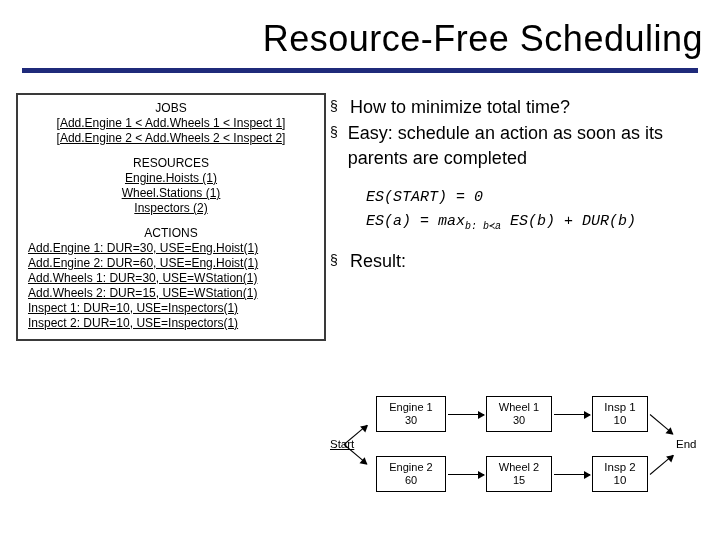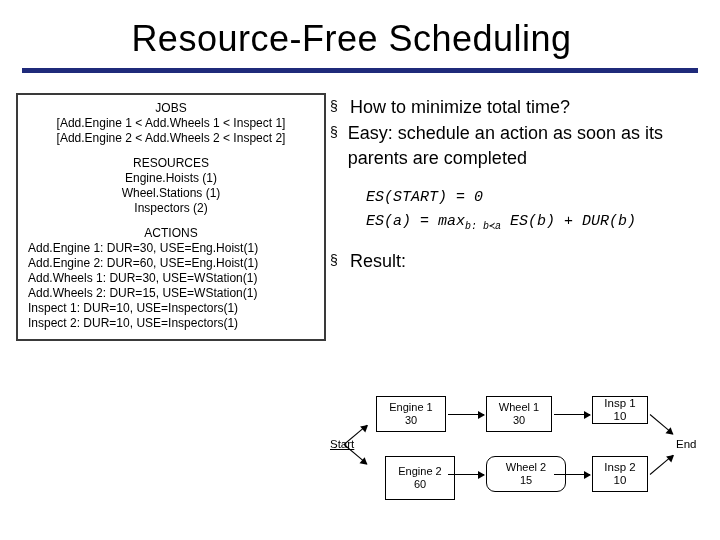--- a/index.html
+++ b/index.html
@@ -7,21 +7,21 @@
     width: 720px;
     height: 540px;
     background: #fff;
     font-family: Arial, Helvetica, sans-serif;
     color: #000;
     position: relative;
     overflow: hidden;
   }
   .title {
     font-size: 36px;
-    text-align: center;
+    text-align: right;
     padding: 18px 17px 8px 0;
     letter-spacing: 0.5px;
   }
   .rule {
     height: 5px;
     background: #1f2a7a;
     margin: 0 22px 14px 22px;
   }
   .content {
     display: flex;
@@ -36,20 +36,21 @@
   .sect:last-child { margin-bottom: 0; }
   .sect-head {
     text-align: center;
     font-size: 12px;
     line-height: 1.25;
   }
   .sect-line {
     text-align: center;
     font-size: 12px;
     line-height: 1.25;
+    text-decoration: underline;
   }
   .sect-line.left-align {
     text-align: left;
     padding-left: 4px;
   }
   .right {
     flex: 1;
     padding-top: 2px;
   }
   .bullets { list-style: none; margin-left: 4px; }
@@ -171,33 +172,33 @@
 </div>
 
 <div class="diagram">
   <div class="tiny" style="left:-2px; top:48px;text-decoration:underline;">Start</div>
   <div class="tiny" style="left:344px; top:48px;">End</div>
 
   <div class="node" style="left:44px; top:6px; width:70px; height:36px;">
     <span>Engine 1</span>
     <span>30</span>
   </div>
-  <div class="node" style="left:44px; top:66px; width:70px; height:44px;margin-left:9px;">
+  <div class="node" style="left:44px; top:66px; width:70px; height:36px;">
     <span>Engine 2</span>
     <span>60</span>
   </div>
   <div class="node" style="left:154px; top:6px; width:66px; height:36px;">
     <span>Wheel 1</span>
     <span>30</span>
   </div>
-  <div class="node" style="left:154px; top:66px; width:80px; height:36px;border-radius:9px;">
+  <div class="node" style="left:154px; top:66px; width:66px; height:36px;">
     <span>Wheel 2</span>
     <span>15</span>
   </div>
-  <div class="node small" style="left:260px; top:6px; width:56px; height:28px;">
+  <div class="node small" style="left:260px; top:6px; width:56px; height:36px;">
     <span>Insp 1</span>
     <span>10</span>
   </div>
   <div class="node small" style="left:260px; top:66px; width:56px; height:36px;">
     <span>Insp 2</span>
     <span>10</span>
   </div>
 
   <div class="arrow" style="left:116px; top:24px; width:36px;"></div>
   <div class="arrow" style="left:116px; top:84px; width:36px;"></div>

